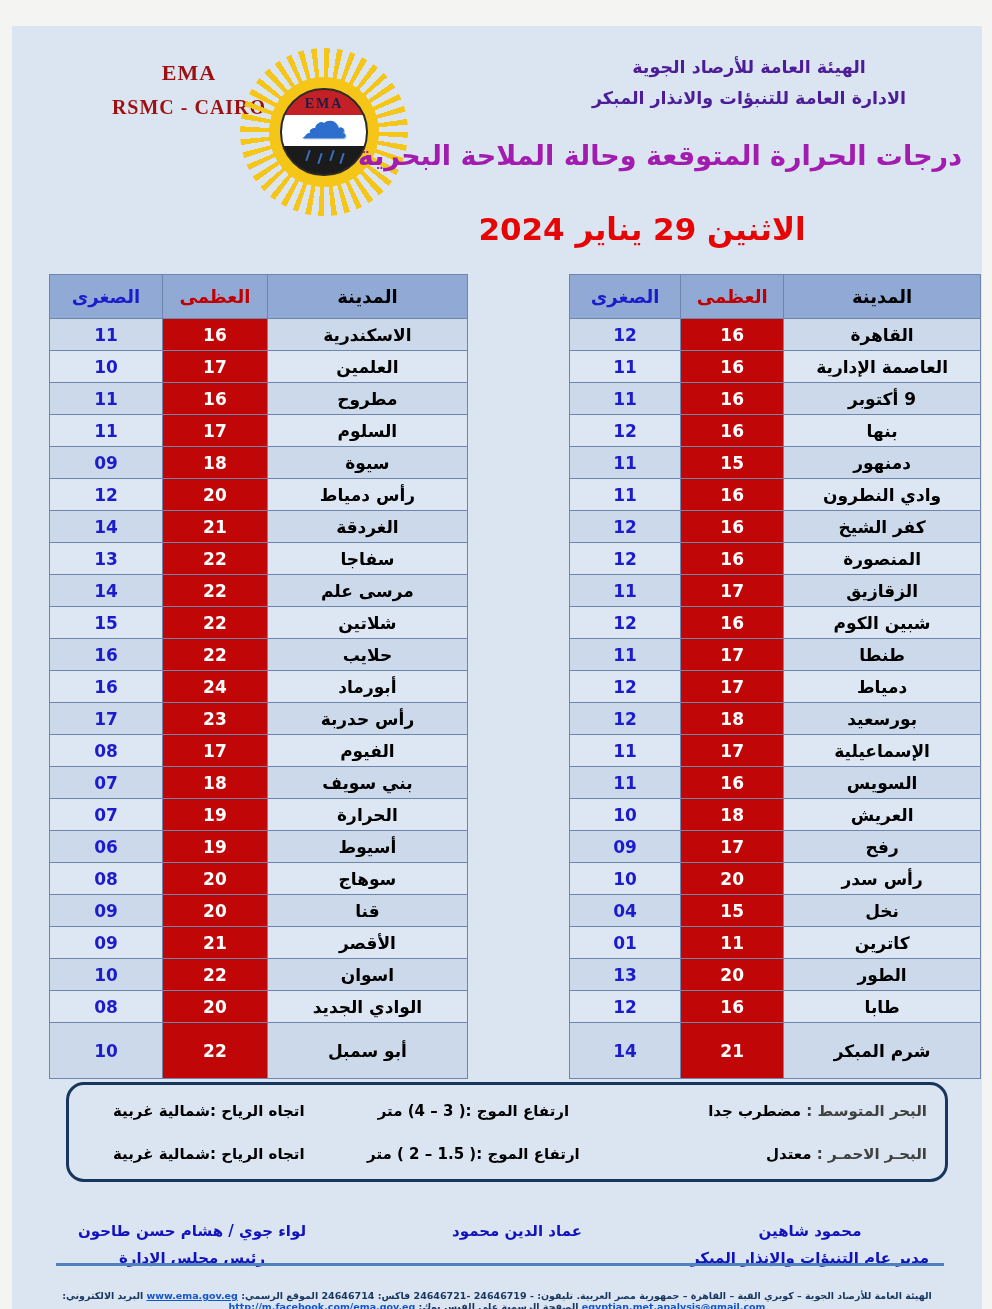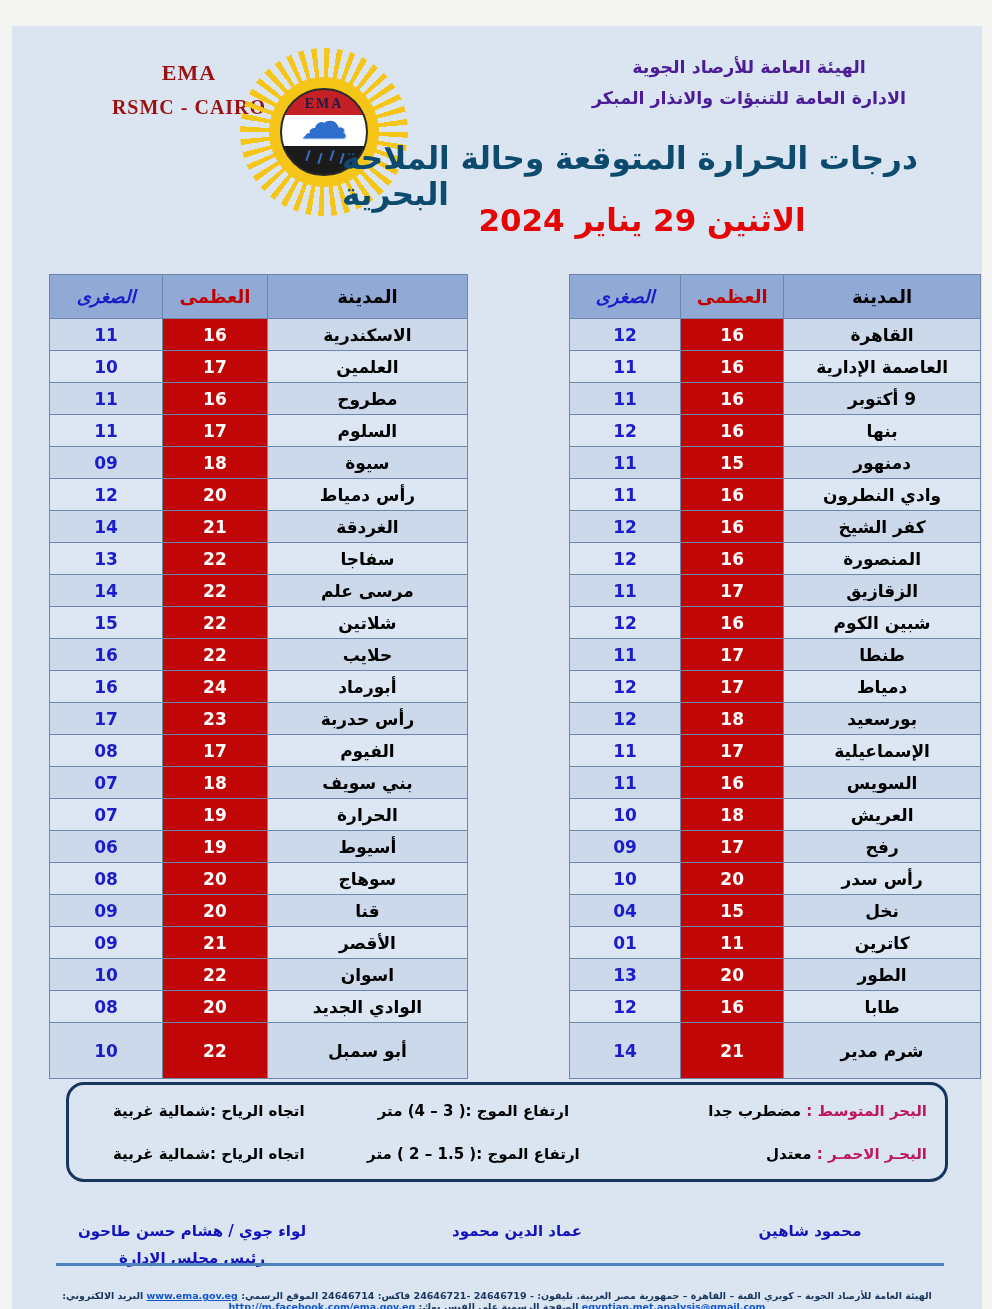--- a/index.html
+++ b/index.html
@@ -29,59 +29,59 @@
   .emblem .ema-txt{position:absolute;top:7%;width:100%;text-align:center;
     color:#1d1d46;font-weight:bold;font-size:14px;font-family:"Liberation Serif",serif;letter-spacing:2px;}
   .emblem .cloud-glyph{position:absolute;top:8%;width:100%;text-align:center;
     font-size:48px;color:#2e6fce;text-shadow:1px 1px 0 #9cc2ef;line-height:1;}
   .emblem .rain i{position:absolute;width:2px;height:11px;background:#3a6fc0;transform:rotate(18deg);display:block;}
   .org-block{
     position:absolute;right:18px;top:26px;width:430px;text-align:center;
     color:#4c1d95;font-weight:bold;font-size:17.5px;line-height:1.75;direction:rtl;
   }
   .main-title{
-    position:absolute;left:330px;right:20px;top:114px;text-align:left;
-    color:#0c4a6e;font-weight:bold;font-size:31px;direction:rtl;
+    position:absolute;left:330px;right:20px;top:114px;text-align:right;
+    color:#a21caf;font-weight:bold;font-size:27px;direction:rtl;
   }
   .date-line{
-    position:absolute;left:400px;right:110px;top:176px;text-align:center;
+    position:absolute;left:400px;right:110px;top:185px;text-align:center;
     color:#e60505;font-weight:bold;font-size:31px;direction:rtl;
   }
   
   table.temps{border-collapse:collapse;position:absolute;top:248px;table-layout:fixed;}
   table.temps.right-t{left:557px;width:412px;}
   table.temps.left-t{left:37px;width:419px;}
   table.temps th,table.temps td{
     border:1px solid #6e86ab;text-align:center;vertical-align:middle;
     font-weight:bold;padding:0;
   }
   table.temps thead tr{height:44px;background:#91aad5;}
   table.temps th{font-size:18px;}
   table.temps th.h-city{width:48%;color:#000;}
   table.temps th.h-max{width:25%;color:#c00000;}
-  table.temps th.h-min{width:27%;color:#1c1ccb;font-style:italic;}
+  table.temps th.h-min{width:27%;color:#1c1ccb;}
   table.temps tbody tr{height:32px;}
   table.temps tbody tr:nth-child(odd){background:#ccd9eb;}
   table.temps tbody tr:nth-child(even){background:#dde7f4;}
   table.temps tbody tr.tall{height:56px;}
   td.city{font-size:17px;color:#000;}
   td.max{font-size:17px;color:#ffffff;background:#c00606;}
   td.min{font-size:17px;color:#1c1ccb;}
   
   .sea-box{
     position:absolute;left:54px;right:34px;top:1056px;height:100px;
     border:3px solid #17365d;border-radius:18px;background:#dbe5f2;
     display:flex;flex-direction:column;justify-content:space-around;
     direction:rtl;padding:4px 18px;box-sizing:border-box;
   }
   .sea-row{display:flex;align-items:center;font-size:15px;font-weight:bold;color:#000;}
   .sea-row .seg1{width:37%;}
   .sea-row .seg2{width:34%;text-align:center;}
   .sea-row .seg3{width:29%;text-align:center;}
-  .sea-label{color:#be185d;}
+  .sea-label{color:#404040;}
   
   .sig{position:absolute;top:1192px;text-align:center;direction:rtl;
     color:#1313bb;font-weight:bold;font-size:15px;line-height:1.8;}
   .sig-right{right:22px;width:300px;}
   .sig-center{left:330px;width:350px;}
   .sig-left{left:45px;width:270px;}
   .divider{position:absolute;left:44px;right:38px;top:1237px;height:3px;background:#4f81bd;}
   
   .footer{
     position:absolute;left:30px;right:30px;top:1264px;text-align:center;direction:rtl;
@@ -234,21 +234,21 @@
           <td class="city">الطور</td>
           <td class="max">20</td>
           <td class="min">13</td>
         </tr>
         <tr>
           <td class="city">طابا</td>
           <td class="max">16</td>
           <td class="min">12</td>
         </tr>
         <tr class="tall">
-          <td class="city">شرم مدير</td>
+          <td class="city">شرم المبكر</td>
           <td class="max">21</td>
           <td class="min">14</td>
         </tr>
       </tbody>
   </table>
 
   <table class="temps left-t" dir="rtl">
     <thead>
       <tr>
         <th class="h-city">المدينة</th>
@@ -389,20 +389,21 @@
         <span class="sea-label">البحـر الاحمـر :</span>
         <span>معتدل</span>
       </div>
       <div class="seg2">ارتفاع الموج :( 1.5 – 2 ) متر</div>
       <div class="seg3">اتجاه الرياح :شمالية غربية</div>
     </div>
   </div>
 
   <div class="sig sig-right">
     <div>محمود شاهين</div>
+    <div>مدير عام التنبؤات والإنذار المبكر</div>
   </div>
   <div class="sig sig-center">
     <div>عماد الدين محمود</div>
   </div>
   <div class="sig sig-left">
     <div>لواء جوي / هشام حسن طاحون</div>
     <div>رئيس مجلس الإدارة</div>
   </div>
 
   <div class="divider"></div>

